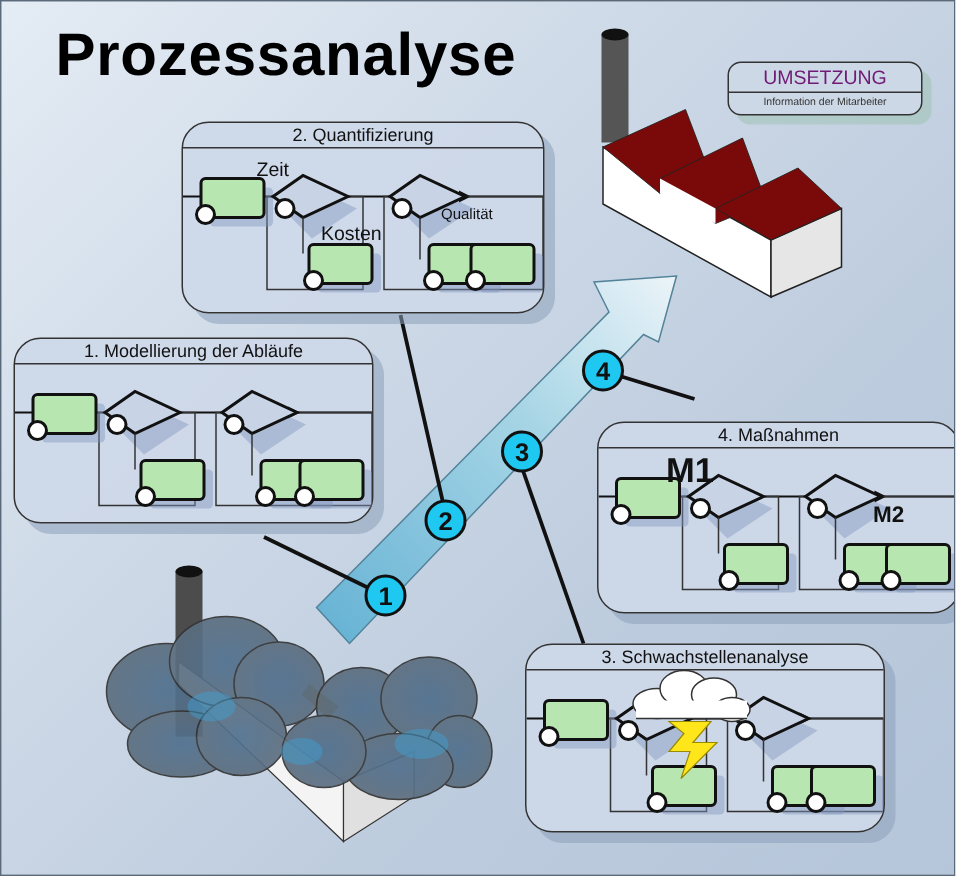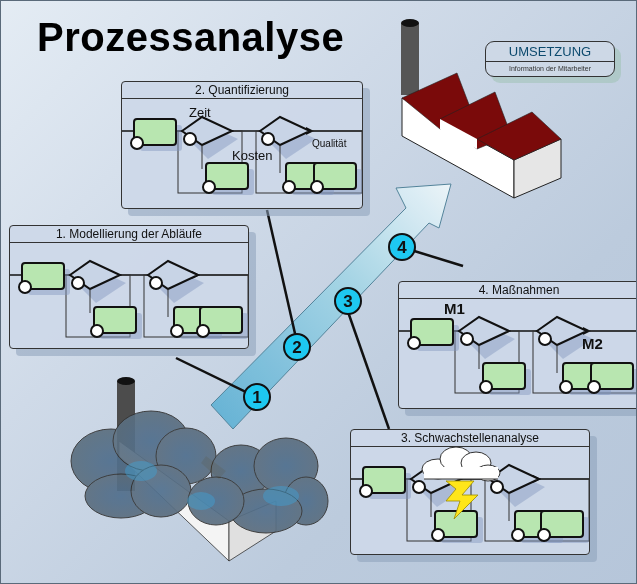--- a/index.html
+++ b/index.html
@@ -12,33 +12,33 @@
   }
   .title {
     position:absolute; left:36px; top:14px; font-size:40px; font-weight:bold; color:#000;
     letter-spacing:0.5px;
   }
   .umsetzung {
     position:absolute; left:484px; top:40px; width:128px; height:34px;
     border:1px solid #333; border-radius:9px; background:#cdd8e6;
     box-shadow: 6px 6px 0 rgba(150,190,170,0.45);
   }
-  .umsetzung .u-head { height:19px; text-align:center; font-size:13px; line-height:19px; color:#0c4a6e; border-bottom:1px solid #333; }
+  .umsetzung .u-head { height:19px; text-align:center; font-size:13px; line-height:19px; color:#701a75; border-bottom:1px solid #333; }
   .umsetzung .u-sub { text-align:center; font-size:7px; line-height:14px; color:#333; }
   .panel {
-    position:absolute; border:1px solid #333; border-radius:4px;
+    position:absolute; border:1px solid #333; border-radius:18px;
     background: rgba(205,216,232,0.92);
     box-shadow: 7px 7px 0 rgba(140,160,185,0.55);
   }
   .panel .p-head {
     height:16px; border-bottom:1px solid #333; text-align:center;
     font-size:12px; line-height:16px; color:#111;
   }
   .panel svg.flow { position:absolute; left:0; top:17px; }
-  .overlay-label { position:absolute; color:#111;margin-left:18px; }
+  .overlay-label { position:absolute; color:#111; }
   .big-label { position:absolute; font-weight:bold; color:#111; }
   svg.scene { position:absolute; left:0; top:0; }
   .badge {
     position:absolute; width:28px; height:28px; border-radius:50%;
     background:#1ec8f0; border:2px solid #111; box-sizing:border-box;
     text-align:center; font-size:17px; line-height:25px; font-weight:bold; color:#111;
   }
 </style>
 </head>
 <body>
@@ -194,21 +194,21 @@
         <circle cx="146" cy="40" r="6" fill="#fff" stroke="#111" stroke-width="2"></circle>
         <line x1="158" y1="46" x2="158" y2="74" stroke="#333"></line>
         <rect x="170" y="70" width="42" height="26" rx="3" fill="rgba(130,150,190,0.45)"></rect>
         <rect x="164" y="64" width="42" height="26" rx="3" fill="#b8e6b0" stroke="#111" stroke-width="2"></rect>
         <circle cx="167" cy="88" r="6" fill="#fff" stroke="#111" stroke-width="2"></circle>
         <rect x="198" y="70" width="42" height="26" rx="3" fill="rgba(130,150,190,0.45)"></rect>
         <rect x="192" y="64" width="42" height="26" rx="3" fill="#b8e6b0" stroke="#111" stroke-width="2"></rect>
         <circle cx="195" cy="88" r="6" fill="#fff" stroke="#111" stroke-width="2"></circle>
       </svg>
   </div>
-  <div class="big-label" style="left:443px; top:299px; font-size:15px;">M1</div>
+  <div class="big-label" style="left:443px; top:299px; font-size:23px;">M1</div>
   <div class="big-label" style="left:581px; top:334px; font-size:15px;">M2</div>
 
   <div class="panel" style="left:339px; top:428px; width:238px; height:124px;margin-left:10px;">
     <div class="p-head">3. Schwachstellenanalyse</div>
     <svg class="flow" width="238" height="106">
         <line x1="0" y1="32" x2="238" y2="32" stroke="#111" stroke-width="1.3"></line>
         <polygon points="182,28 190,32 182,36" fill="#111"></polygon>
         <rect x="56" y="32" width="64" height="62" fill="none" stroke="#333" stroke-width="1"></rect>
         <rect x="134" y="32" width="104" height="62" fill="none" stroke="#333" stroke-width="1"></rect>
         <rect x="18" y="26" width="42" height="26" rx="3" fill="rgba(130,150,190,0.45)"></rect>

